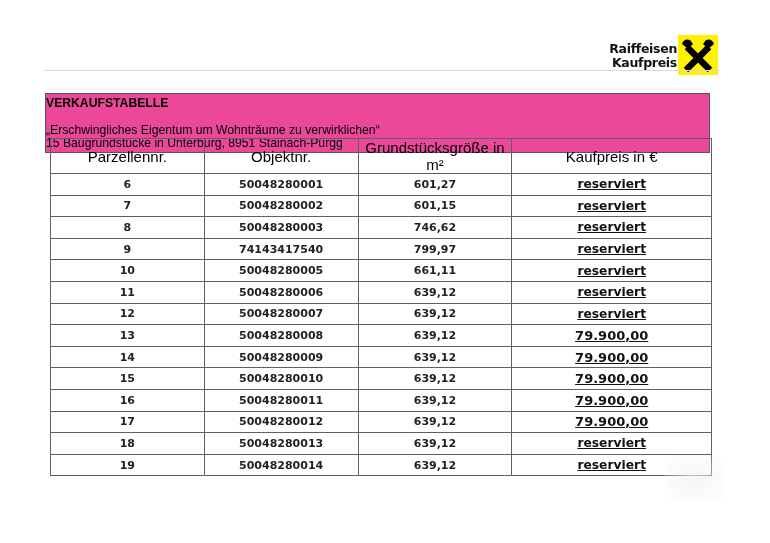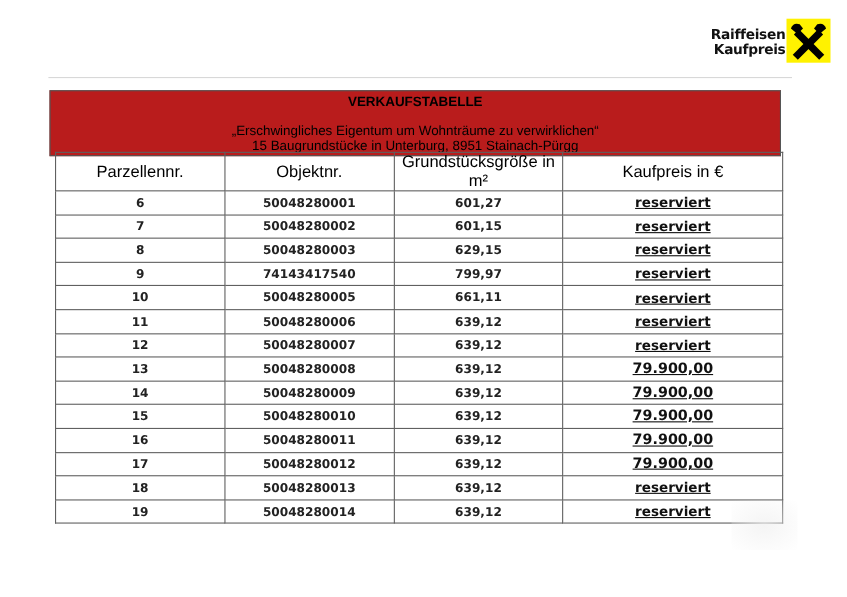--- a/index.html
+++ b/index.html
@@ -1,22 +1,22 @@
 <!DOCTYPE html>
 <html><head>
 <meta charset="utf-8">
 <style>
   html, body { margin:0; padding:0; background:#ffffff; }
   body { width:770px; height:543px; position:relative; overflow:hidden; font-family:"Liberation Sans", sans-serif; color:#000; }
-  .logo { position:absolute; left:595px; top:17px; width:125px; height:42px;margin-left:37px; }
+  .logo { position:absolute; left:595px; top:35px; width:125px; height:42px; }
   .logo-text { position:absolute; left:0; top:7px; width:82px; text-align:right; font-family:"DejaVu Sans", sans-serif; font-weight:bold; font-size:12.5px; line-height:14px; letter-spacing:-0.3px; color:#111; }
   .logo-box { position:absolute; left:83px; top:0; width:40px; height:40px; background:#fff200; }
   .logo-box svg { width:40px; height:40px; display:block; }
   .topline { position:absolute; left:44px; top:70px; width:676px; height:1px; background:#d8d8d8; }
-  .banner { position:absolute; left:45px; top:82px; width:665px; height:60px; background:#b91c1c; border:1px solid #555; box-sizing:border-box; text-align:center; font-size:12.2px; line-height:13px; }
+  .banner { position:absolute; left:45px; top:93px; width:665px; height:60px; background:#ec4899; border:1px solid #555; box-sizing:border-box; font-size:12.2px; line-height:13px; }
   .banner .title { font-weight:bold; margin-top:3px; }
   .banner .sub1 { margin-top:14px; }
   table { position:absolute; left:50px; top:138px; width:662px; border-collapse:collapse; }
   th, td { border:1px solid #606060; text-align:center; padding:0; }
   th { font-weight:normal; font-size:15px; height:19px; }
   td { height:20.6px; font-family:"DejaVu Sans", sans-serif; font-size:11px; font-weight:bold; color:#222; }
   td.price { font-size:12.3px; font-weight:bold; color:#111;text-decoration:underline; }
   td.price.num { font-size:13px; }
   col.c1 { width:154px; } col.c2 { width:154px; } col.c3 { width:154px; } col.c4 { width:200px; }
   .smudge { position:absolute; left:665px; top:455px; width:60px; height:45px; background:radial-gradient(ellipse at center, rgba(240,240,240,0.7), rgba(255,255,255,0)); }
@@ -73,21 +73,21 @@
       </tr>
       <tr>
         <td>7</td>
         <td>50048280002</td>
         <td>601,15</td>
         <td class="price">reserviert</td>
       </tr>
       <tr>
         <td>8</td>
         <td>50048280003</td>
-        <td>629,15</td>
+        <td>746,62</td>
         <td class="price">reserviert</td>
       </tr>
       <tr>
         <td>9</td>
         <td>74143417540</td>
         <td>799,97</td>
         <td class="price">reserviert</td>
       </tr>
       <tr>
         <td>10</td>

